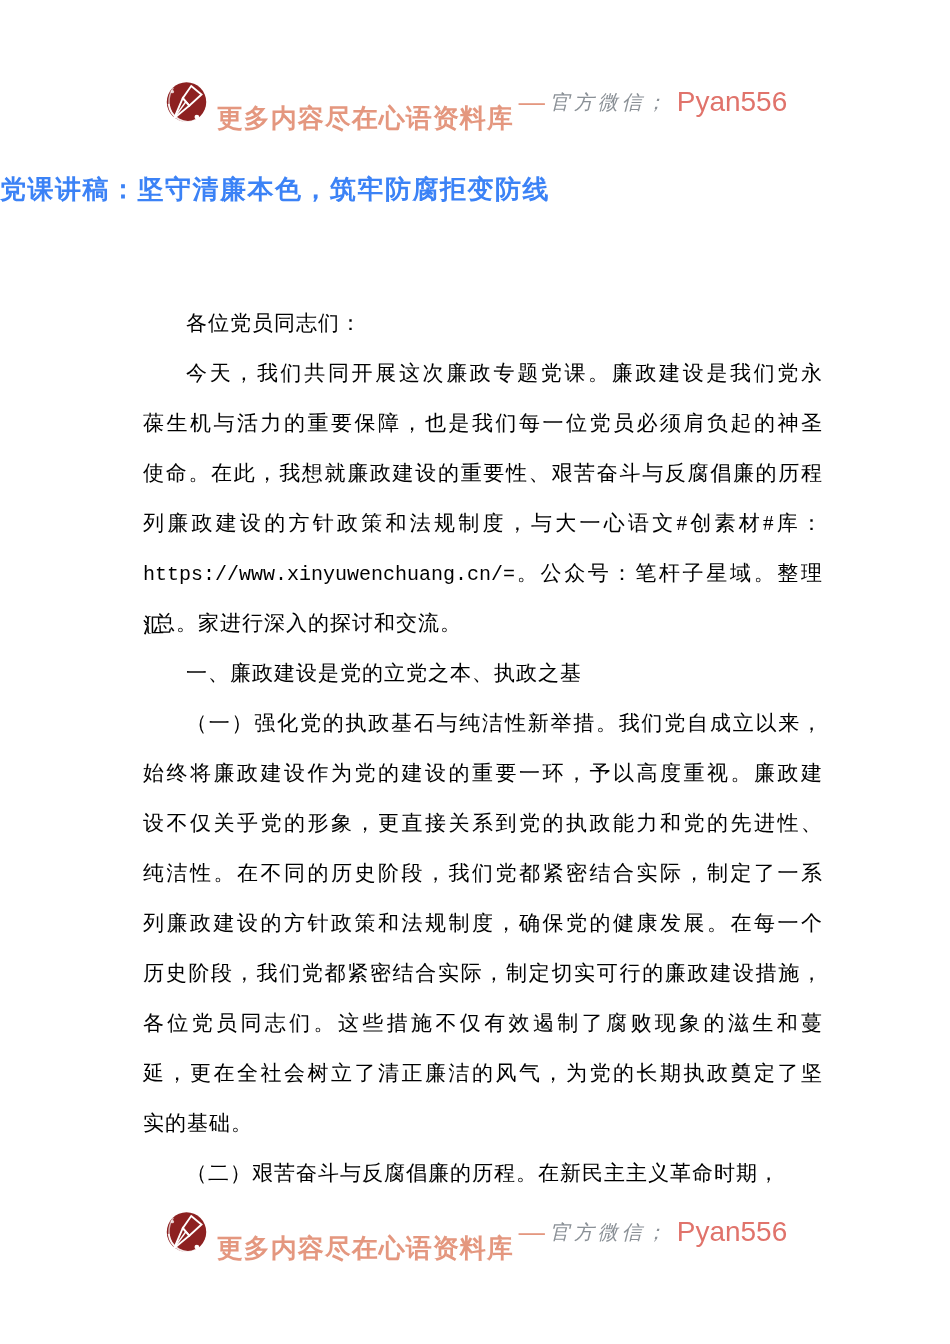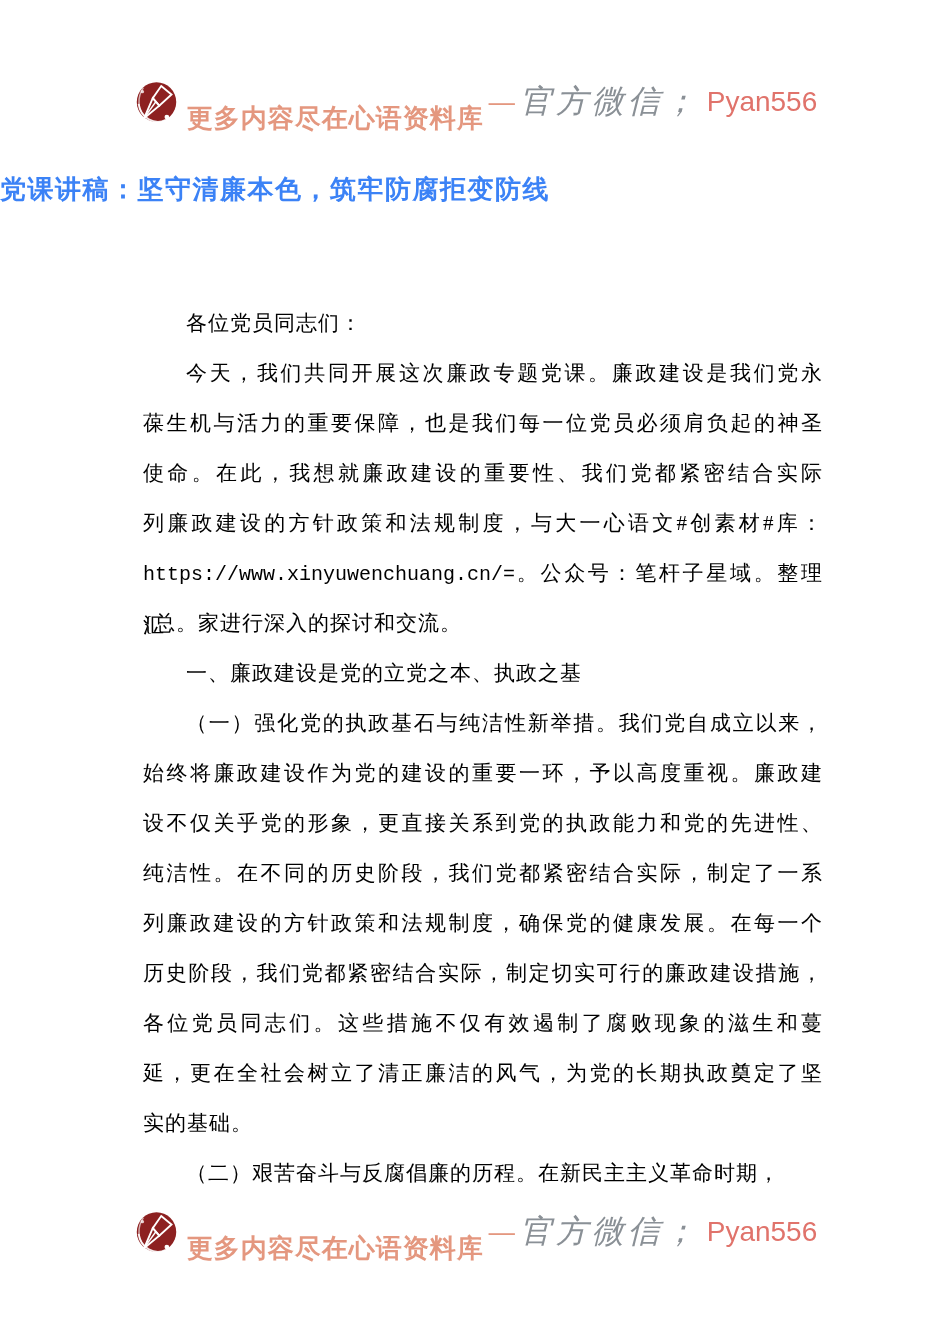--- a/index.html
+++ b/index.html
@@ -36,21 +36,21 @@
   }
   .banner-dash {
     font-weight: bold;
     font-size: 26px;
     color: var(--salmon, #E4977F);
     margin: 0 -2px;
   }
   .banner-wechat {
     font-family: Liberation Mono, monospace;
     font-style: italic;
-    font-size: 32px;
+    font-size: 20px;
     letter-spacing: 4px;
     color: var(--gray, #8A9096);
     white-space: nowrap;
   }
   .banner-id {
     font-family: "Liberation Sans", sans-serif;
     font-size: 28px;
     color: var(--id, #E0736B);
     white-space: nowrap;
   }
@@ -114,21 +114,21 @@
     <span class="banner-wechat">官方微信；</span>
     <span class="banner-id">Pyan556</span>
   </div>
 
   <div class="doc-title">党课讲稿：坚守清廉本色，筑牢防腐拒变防线</div>
 
   <div class="doc-body">
     <div class="bline ind">各位党员同志们：</div>
     <div class="bline ind fill">今天，我们共同开展这次廉政专题党课。廉政建设是我们党永</div>
     <div class="bline fill">葆生机与活力的重要保障，也是我们每一位党员必须肩负起的神圣</div>
-    <div class="bline fill">使命。在此，我想就廉政建设的重要性、我们党都紧密结合实际</div>
+    <div class="bline fill">使命。在此，我想就廉政建设的重要性、艰苦奋斗与反腐倡廉的历程</div>
     <div class="bline fill">列廉政建设的方针政策和法规制度，与大一心语文#创素材#库：</div>
     <div class="bline fill"><span class="url-text">https://www.xinyuwenchuang.cn/=</span><span>。公众号：笔杆子星域。整理汇</span></div>
     <div class="bline">{总。家进行深入的探讨和交流。</div>
     <div class="bline ind">一、廉政建设是党的立党之本、执政之基</div>
     <div class="bline ind fill">（一）强化党的执政基石与纯洁性新举措。我们党自成立以来，</div>
     <div class="bline fill">始终将廉政建设作为党的建设的重要一环，予以高度重视。廉政建</div>
     <div class="bline fill">设不仅关乎党的形象，更直接关系到党的执政能力和党的先进性、</div>
     <div class="bline fill">纯洁性。在不同的历史阶段，我们党都紧密结合实际，制定了一系</div>
     <div class="bline fill">列廉政建设的方针政策和法规制度，确保党的健康发展。在每一个</div>
     <div class="bline fill">历史阶段，我们党都紧密结合实际，制定切实可行的廉政建设措施，</div>

